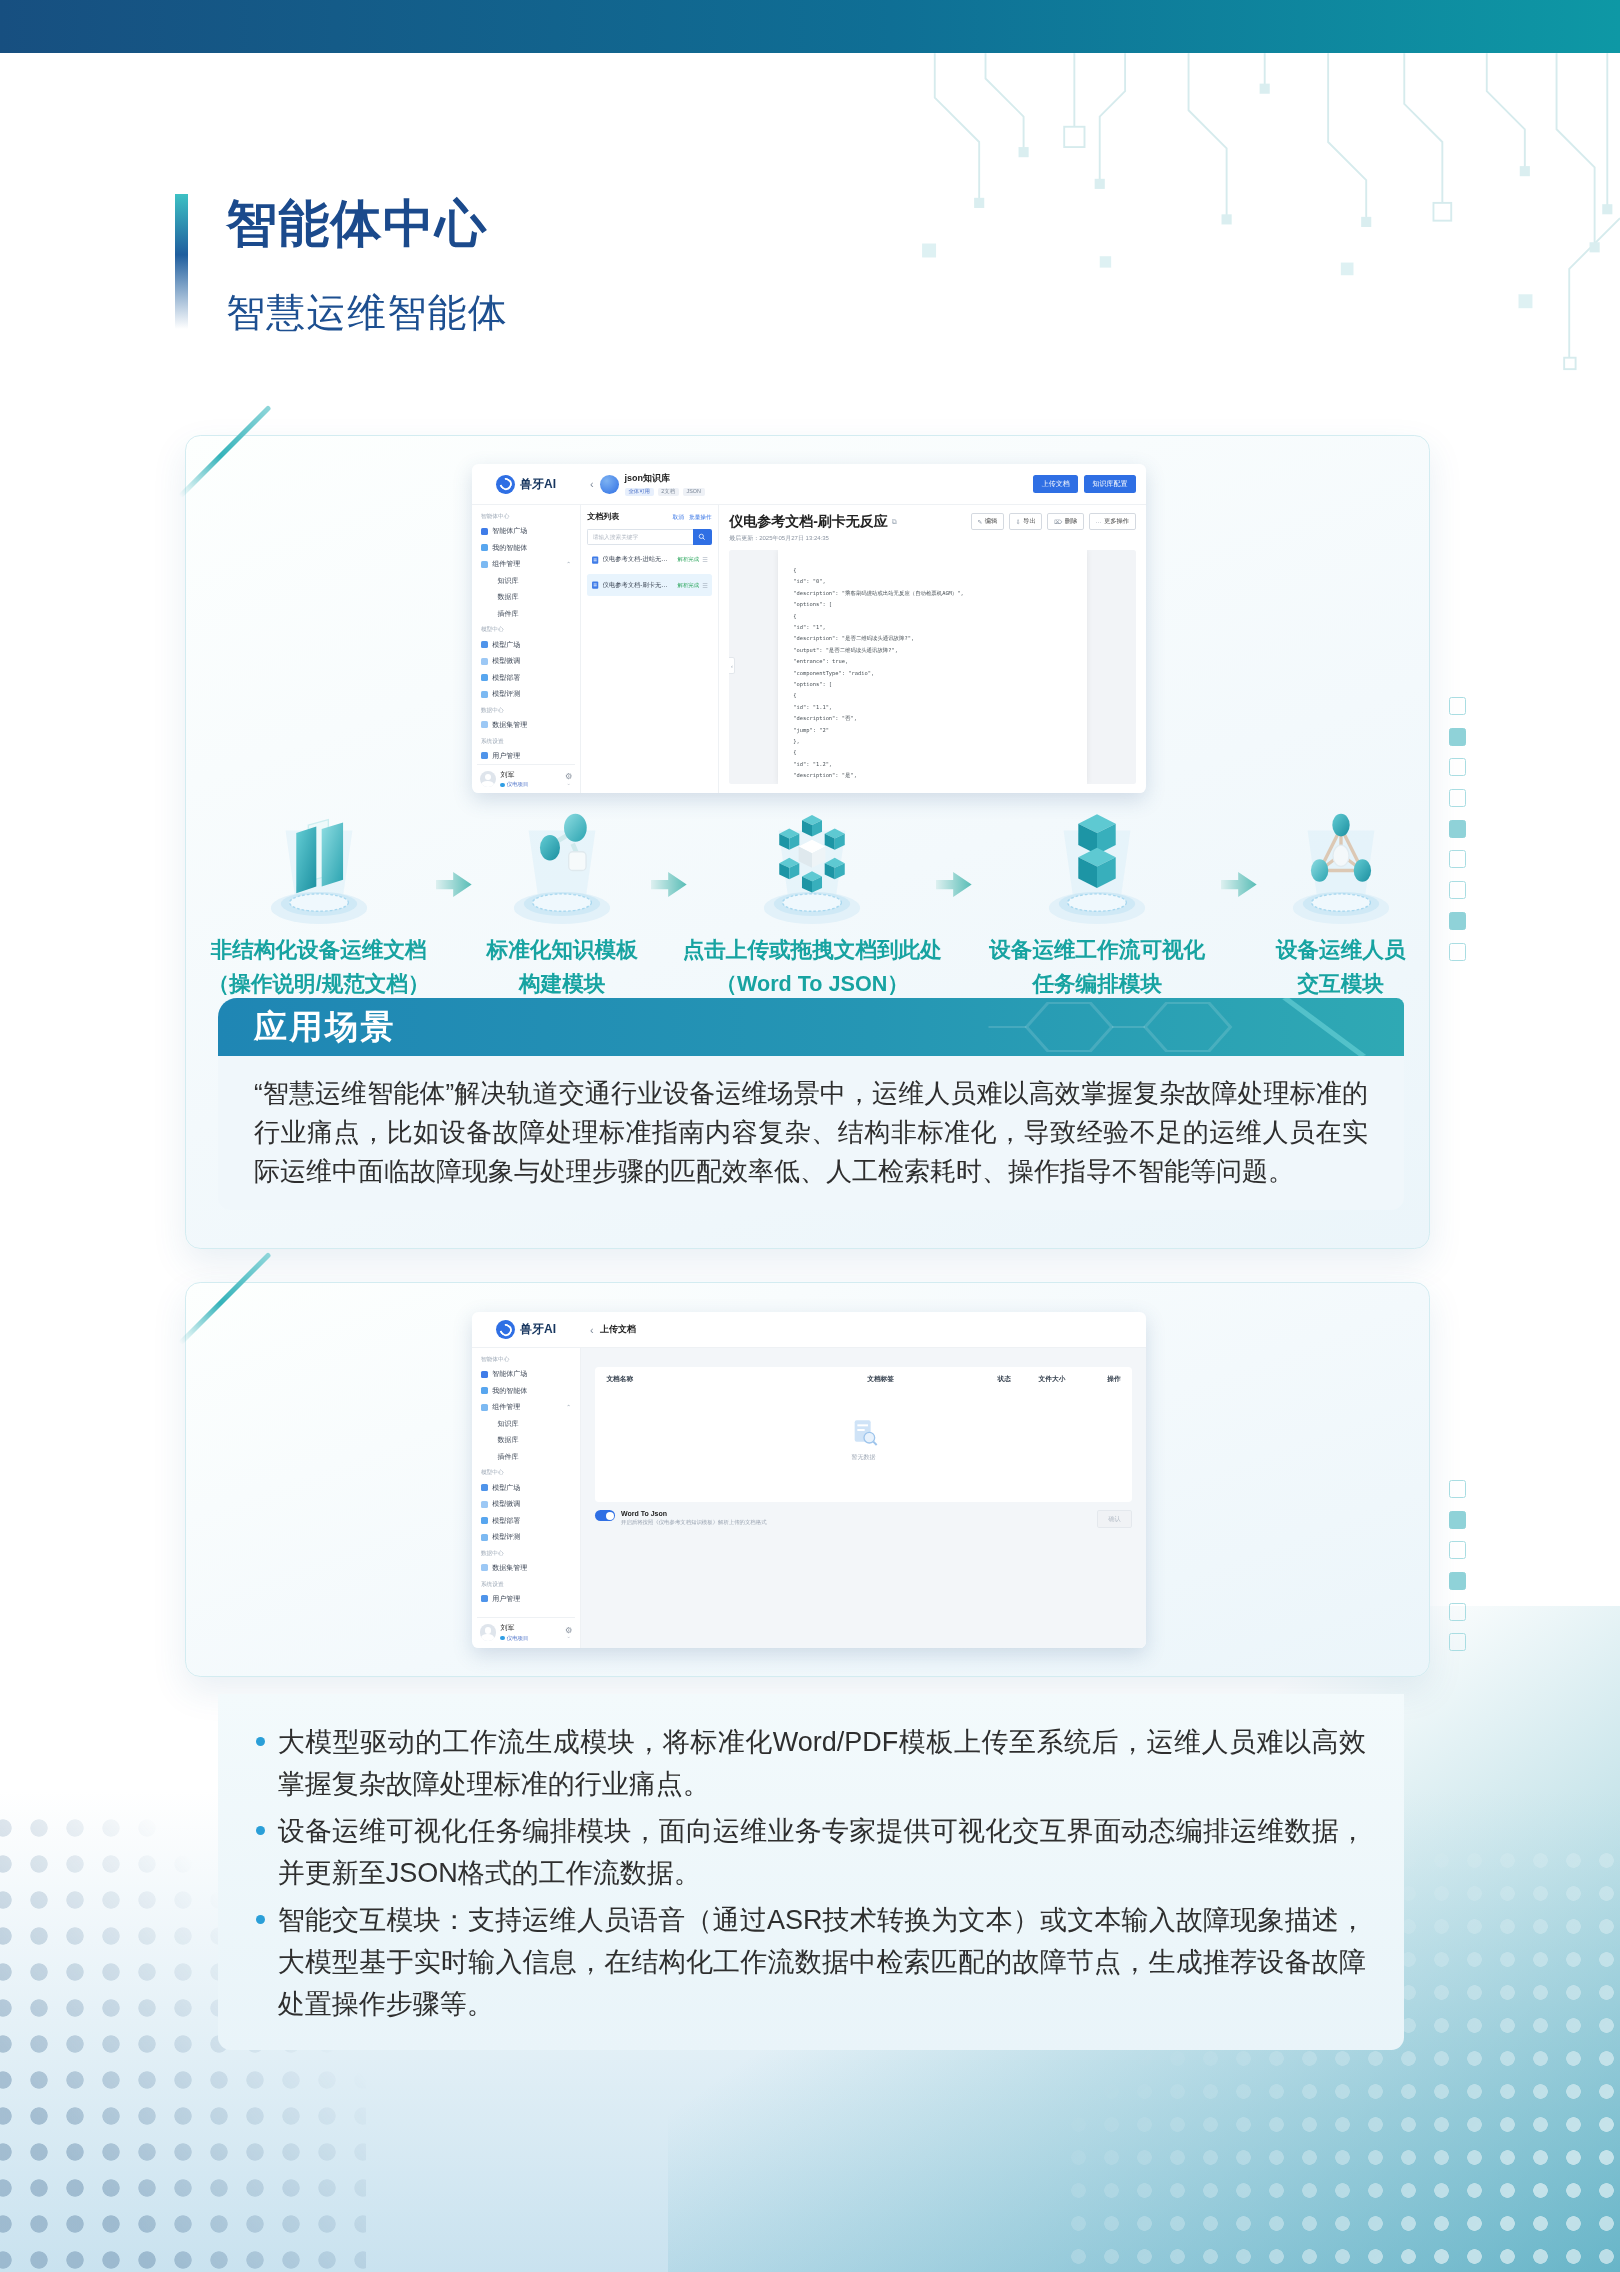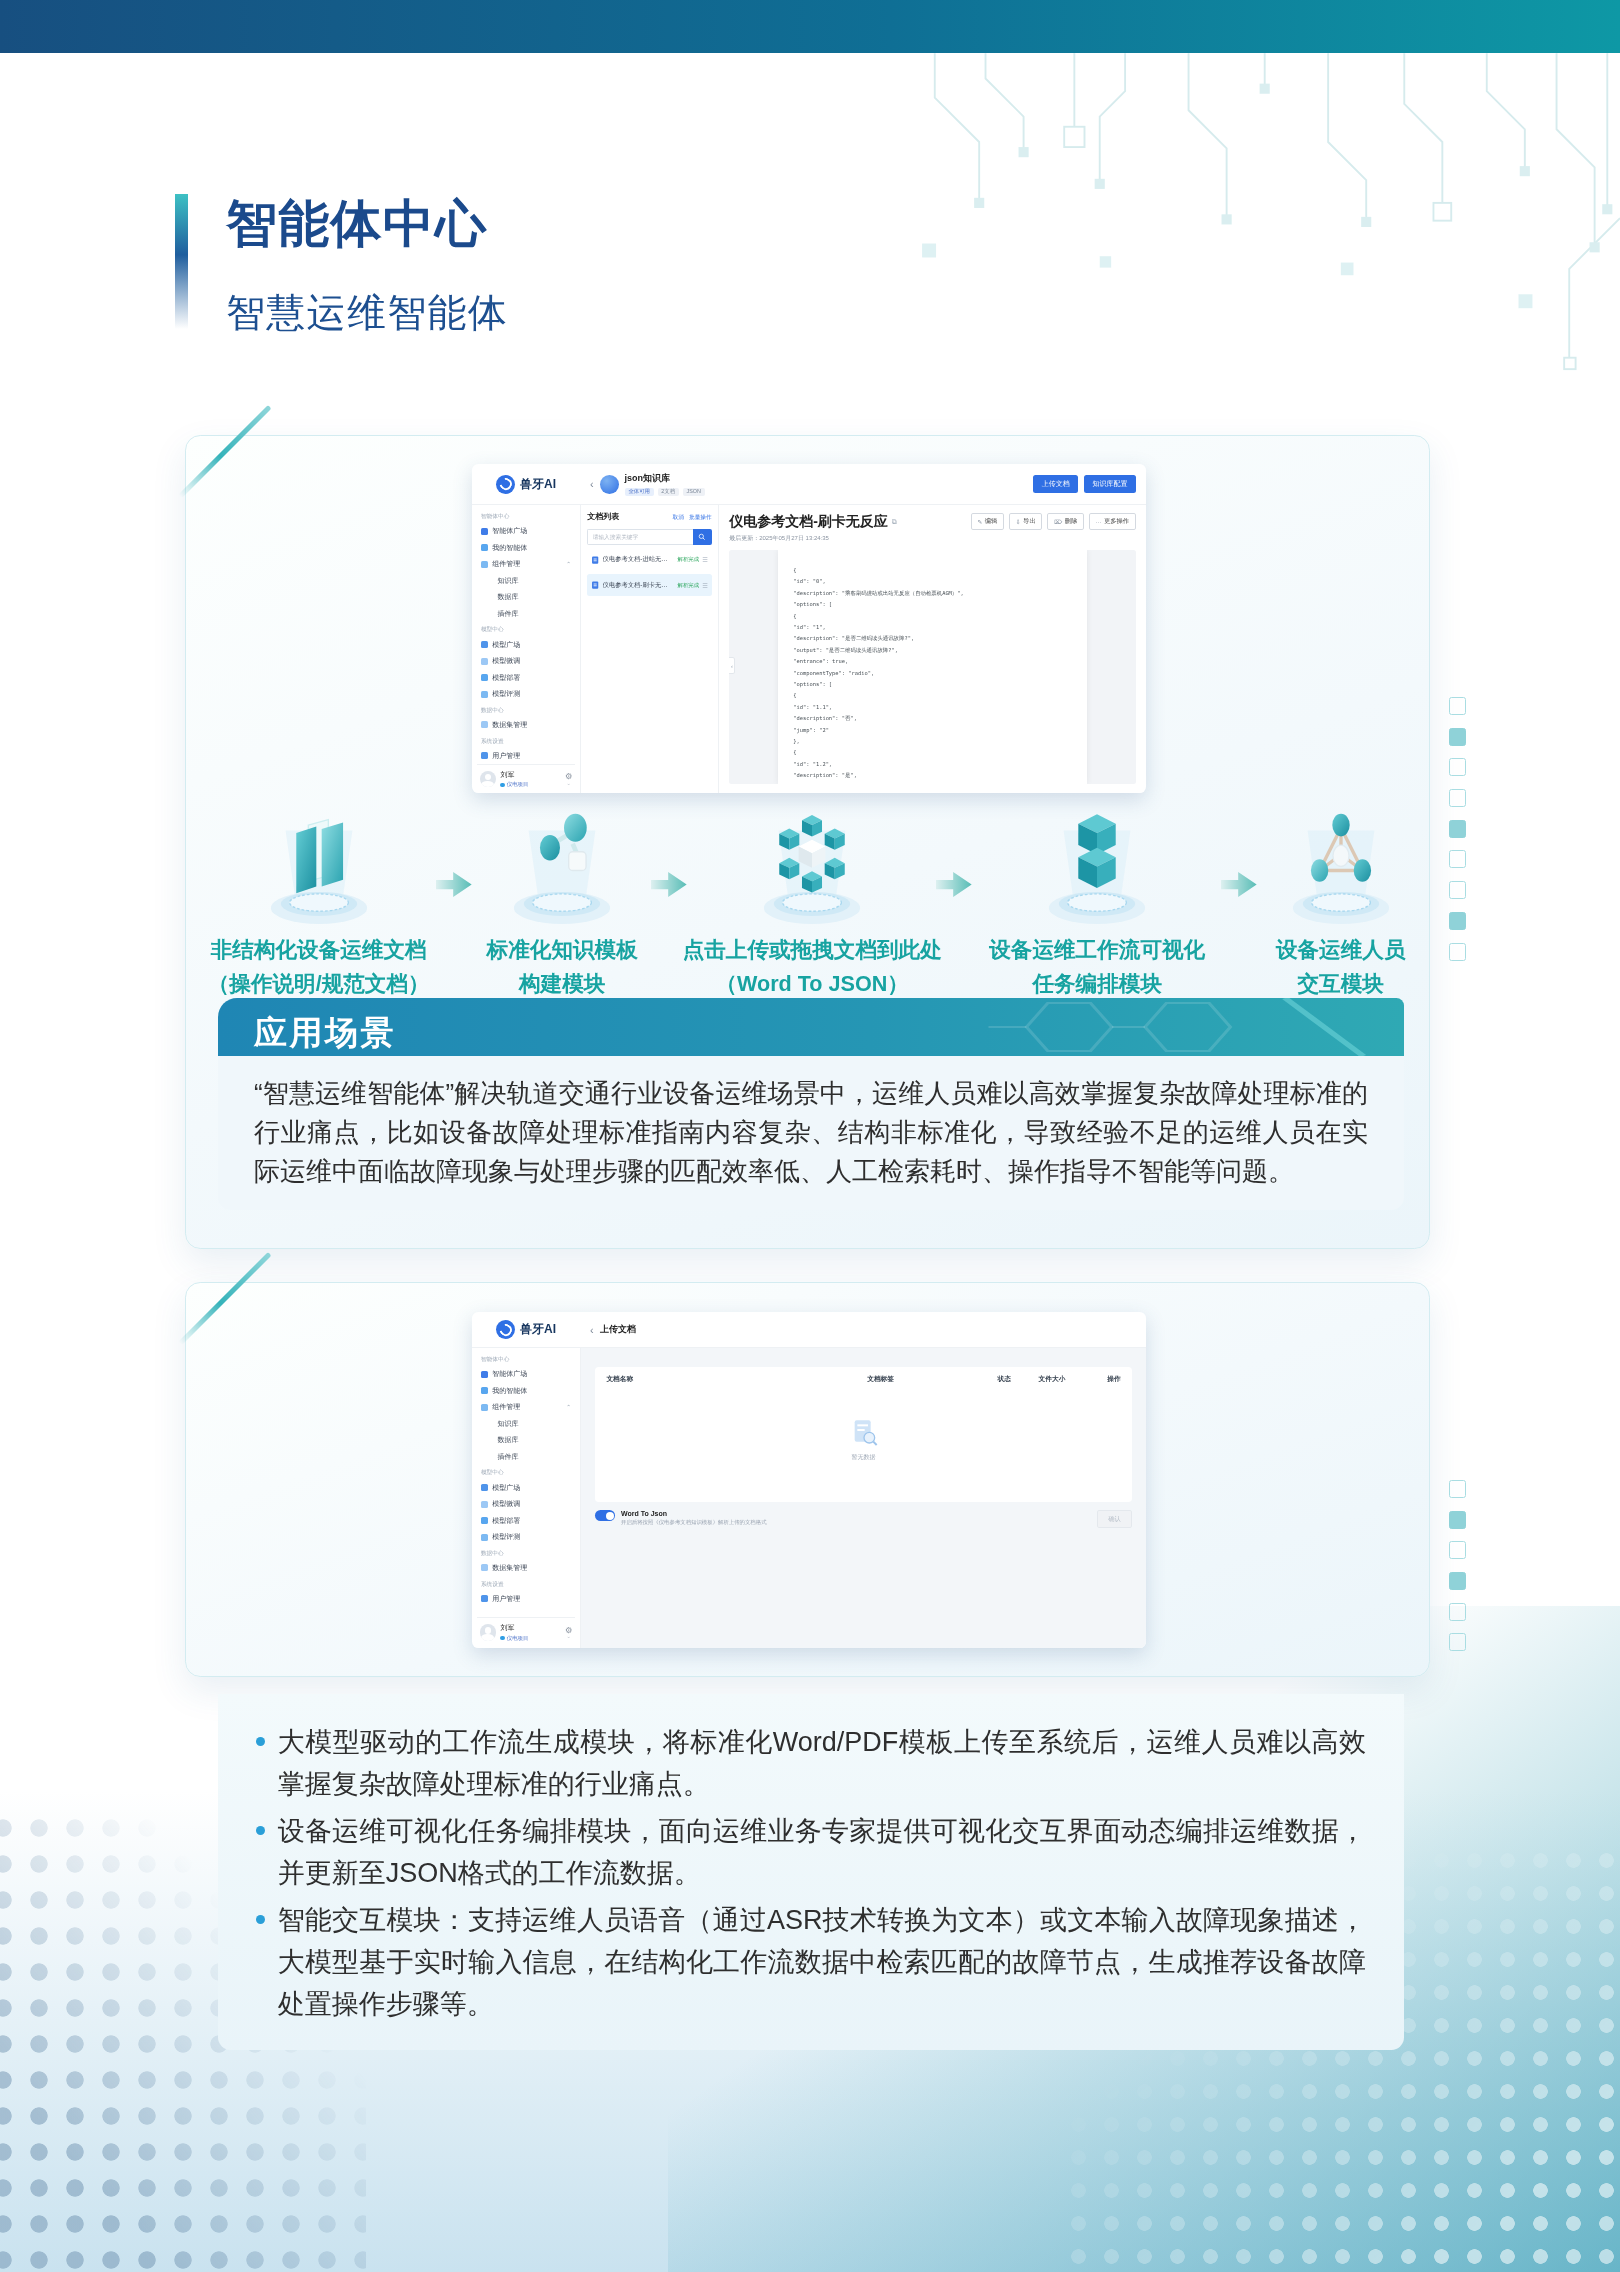--- a/index.html
+++ b/index.html
@@ -149,21 +149,21 @@
   .flow-label { margin-top:1.3px; }
   .flow-label span { display:block; white-space:nowrap; text-align:center; font-weight:bold; font-size:21.6px; color:#17a3a1; line-height:34px; }
   .flow-arrow { width:37px; height:37px; margin-top:61px; flex:0 0 auto; }
 
   
   .section-card { position:absolute; border-radius:19px 7.6px 12.7px 12.7px; }
   .banner { position:relative; height:58px; display:flex; align-items:center; padding-left:36px;
     border-radius:19px 7.6px 0 0; overflow:hidden; }
   .banner span { font-size:33px; font-weight:bold; color:#fff; letter-spacing:2.5px; position:relative; z-index:2; }
   .banner svg { position:absolute; right:0; top:0; height:100%; width:60%; z-index:1; }
-  .banner-scenario { background:linear-gradient(90deg,#1f86b4 0%,#2596b4 55%,#2fa9b4 100%);align-items:flex-end; }
+  .banner-scenario { background:linear-gradient(90deg,#1f86b4 0%,#2596b4 55%,#2fa9b4 100%); }
   .banner-modules { background:linear-gradient(90deg,#1e5fa8 0%,#2a7cc0 60%,#2e85c6 100%); }
   .scenario { left:32px; top:562px; width:1186px; }
   .scenario-body { background:#f0f7fb; border-radius:0 0 12.7px 12.7px; padding:18px 36px 19px; }
   .scenario-body p { font-size:26px; line-height:39px; color:#2e2e2e; text-align:justify; }
   .modules { left:218px; top:1694px; width:1186px; }
   .modules-body { background:linear-gradient(180deg,#f3fafc 0%,#e9f4f9 100%); border-radius:0 0 12.7px 12.7px; padding:21.6px 38px 25.4px; }
   .bullet { display:flex; align-items:flex-start; margin-top:5.1px; }
   .bullet .dot { width:9px; height:9px; border-radius:50%; background:#2a9fd8; margin:16.5px 12.7px 0 0; flex:0 0 auto; }
   .bullet p { font-size:27px; line-height:42px; color:#2e2e2e; text-align:justify; }
 </style>

